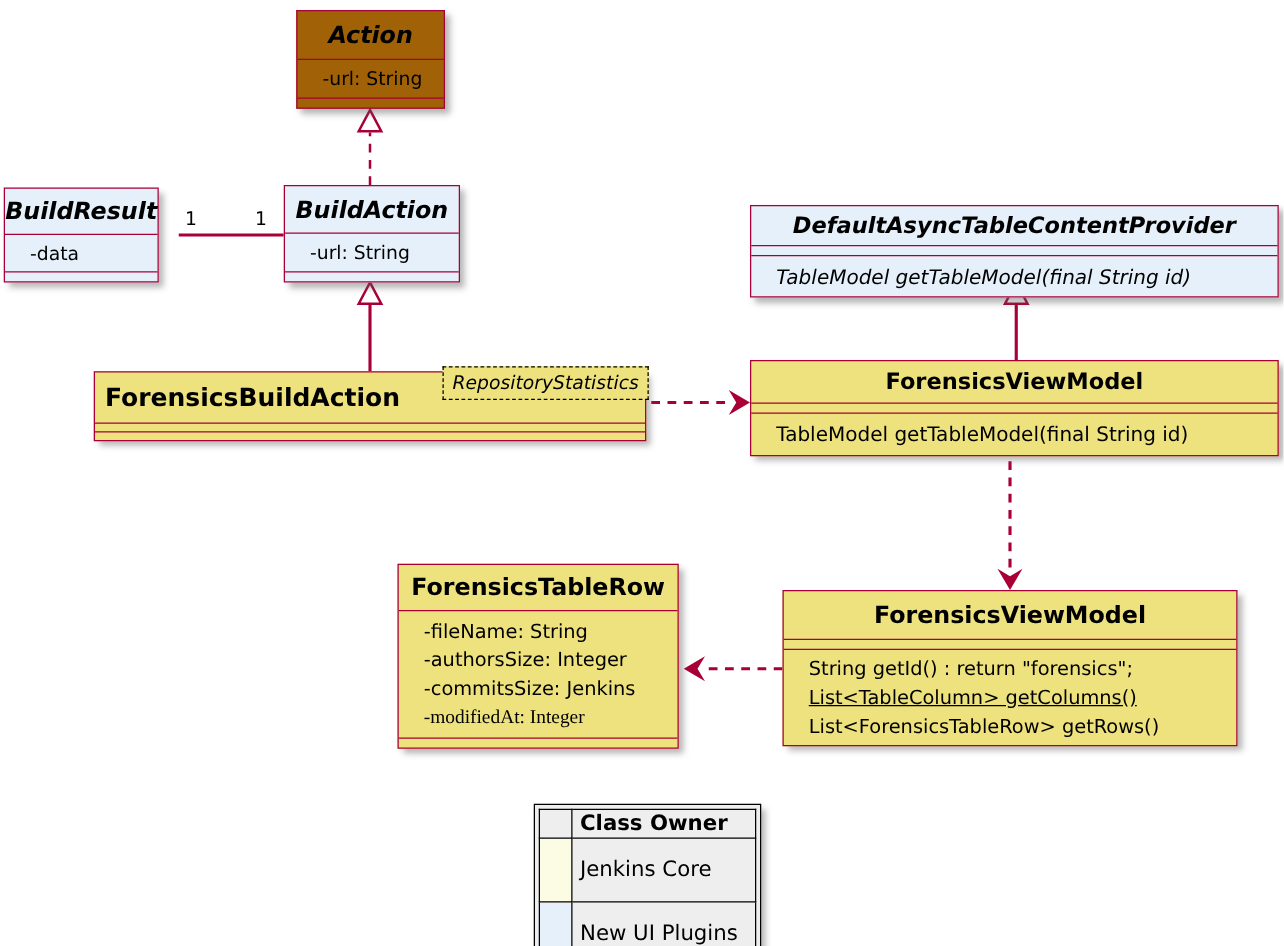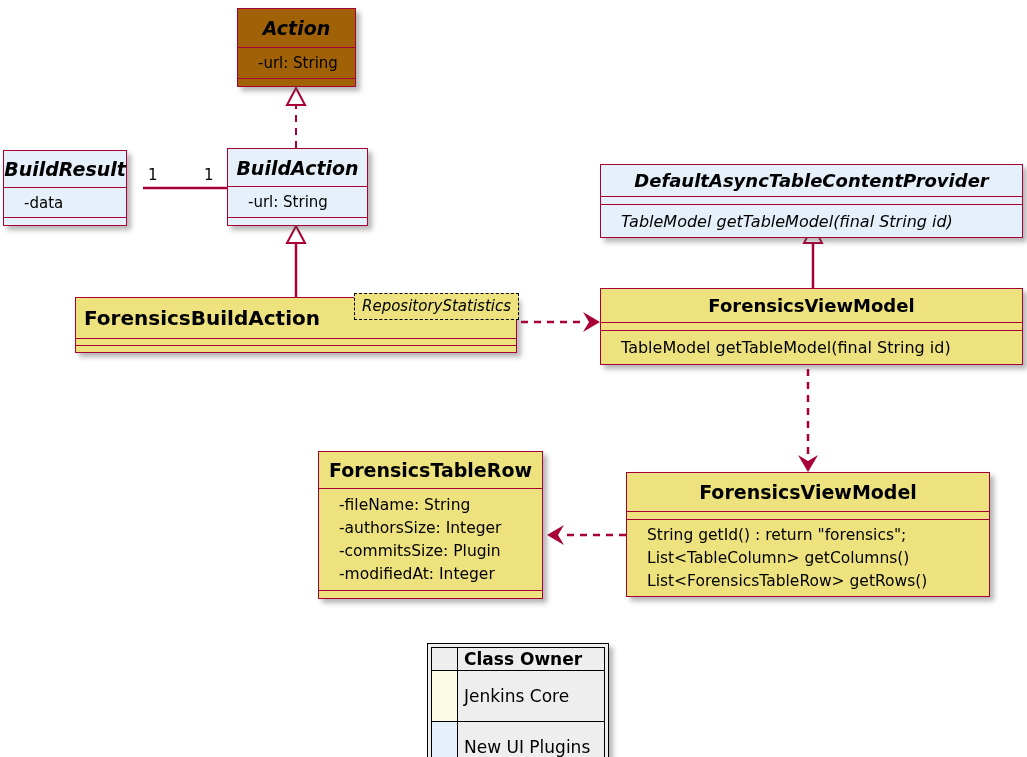--- a/index.html
+++ b/index.html
@@ -115,32 +115,32 @@
     <div class="uml-section" style="height:7px;"></div>
     <div class="uml-section" style="height:7px;"></div>
     <div class="tag" style="right:-3px;top:-5px;margin-left:45px;">RepositoryStatistics</div>
   </div>
 
   <div class="uml-class bg-khaki" style="left:318px;top:451px;width:225px;">
     <div class="uml-title" style="height:36px;font-size:19px;">ForensicsTableRow</div>
     <div class="uml-section" style="padding:4px 0 5px 0;">
       <div class="member" style="height:23px;font-size:15.5px;">-fileName: String</div>
       <div class="member" style="height:23px;font-size:15.5px;">-authorsSize: Integer</div>
-      <div class="member" style="height:23px;font-size:15.5px;">-commitsSize: Plugin</div>
-      <div class="member" style="height:23px;font-size:15.5px;">-modifiedAt: Integer</div>
+      <div class="member" style="height:23px;font-size:15.5px;">-commitsSize: Jenkins</div>
+      <div class="member" style="height:23px;font-size:15.5px;font-family:Liberation Serif, serif;">-modifiedAt: Integer</div>
     </div>
     <div class="uml-section" style="height:8px;"></div>
   </div>
 
   <div class="uml-class bg-khaki" style="left:626px;top:472px;width:364px;">
     <div class="uml-title" style="height:38px;font-size:19px;">ForensicsViewModel</div>
     <div class="uml-section" style="height:8px;"></div>
     <div class="uml-section" style="padding:3px 0 4px 0;">
       <div class="member" style="height:23px;font-size:15.5px;">String getId() : return "forensics";</div>
-      <div class="member" style="height:23px;font-size:15.5px;">List&lt;TableColumn&gt; getColumns()</div>
+      <div class="member" style="height:23px;font-size:15.5px;text-decoration:underline;">List&lt;TableColumn&gt; getColumns()</div>
       <div class="member" style="height:23px;font-size:15.5px;">List&lt;ForensicsTableRow&gt; getRows()</div>
     </div>
   </div>
 
   <div class="legend" style="left:427px;top:643px;width:182px;">
     <table>
       <tbody>
           <tr>
         <td class="swatch"></td>
         <th>Class Owner</th>

